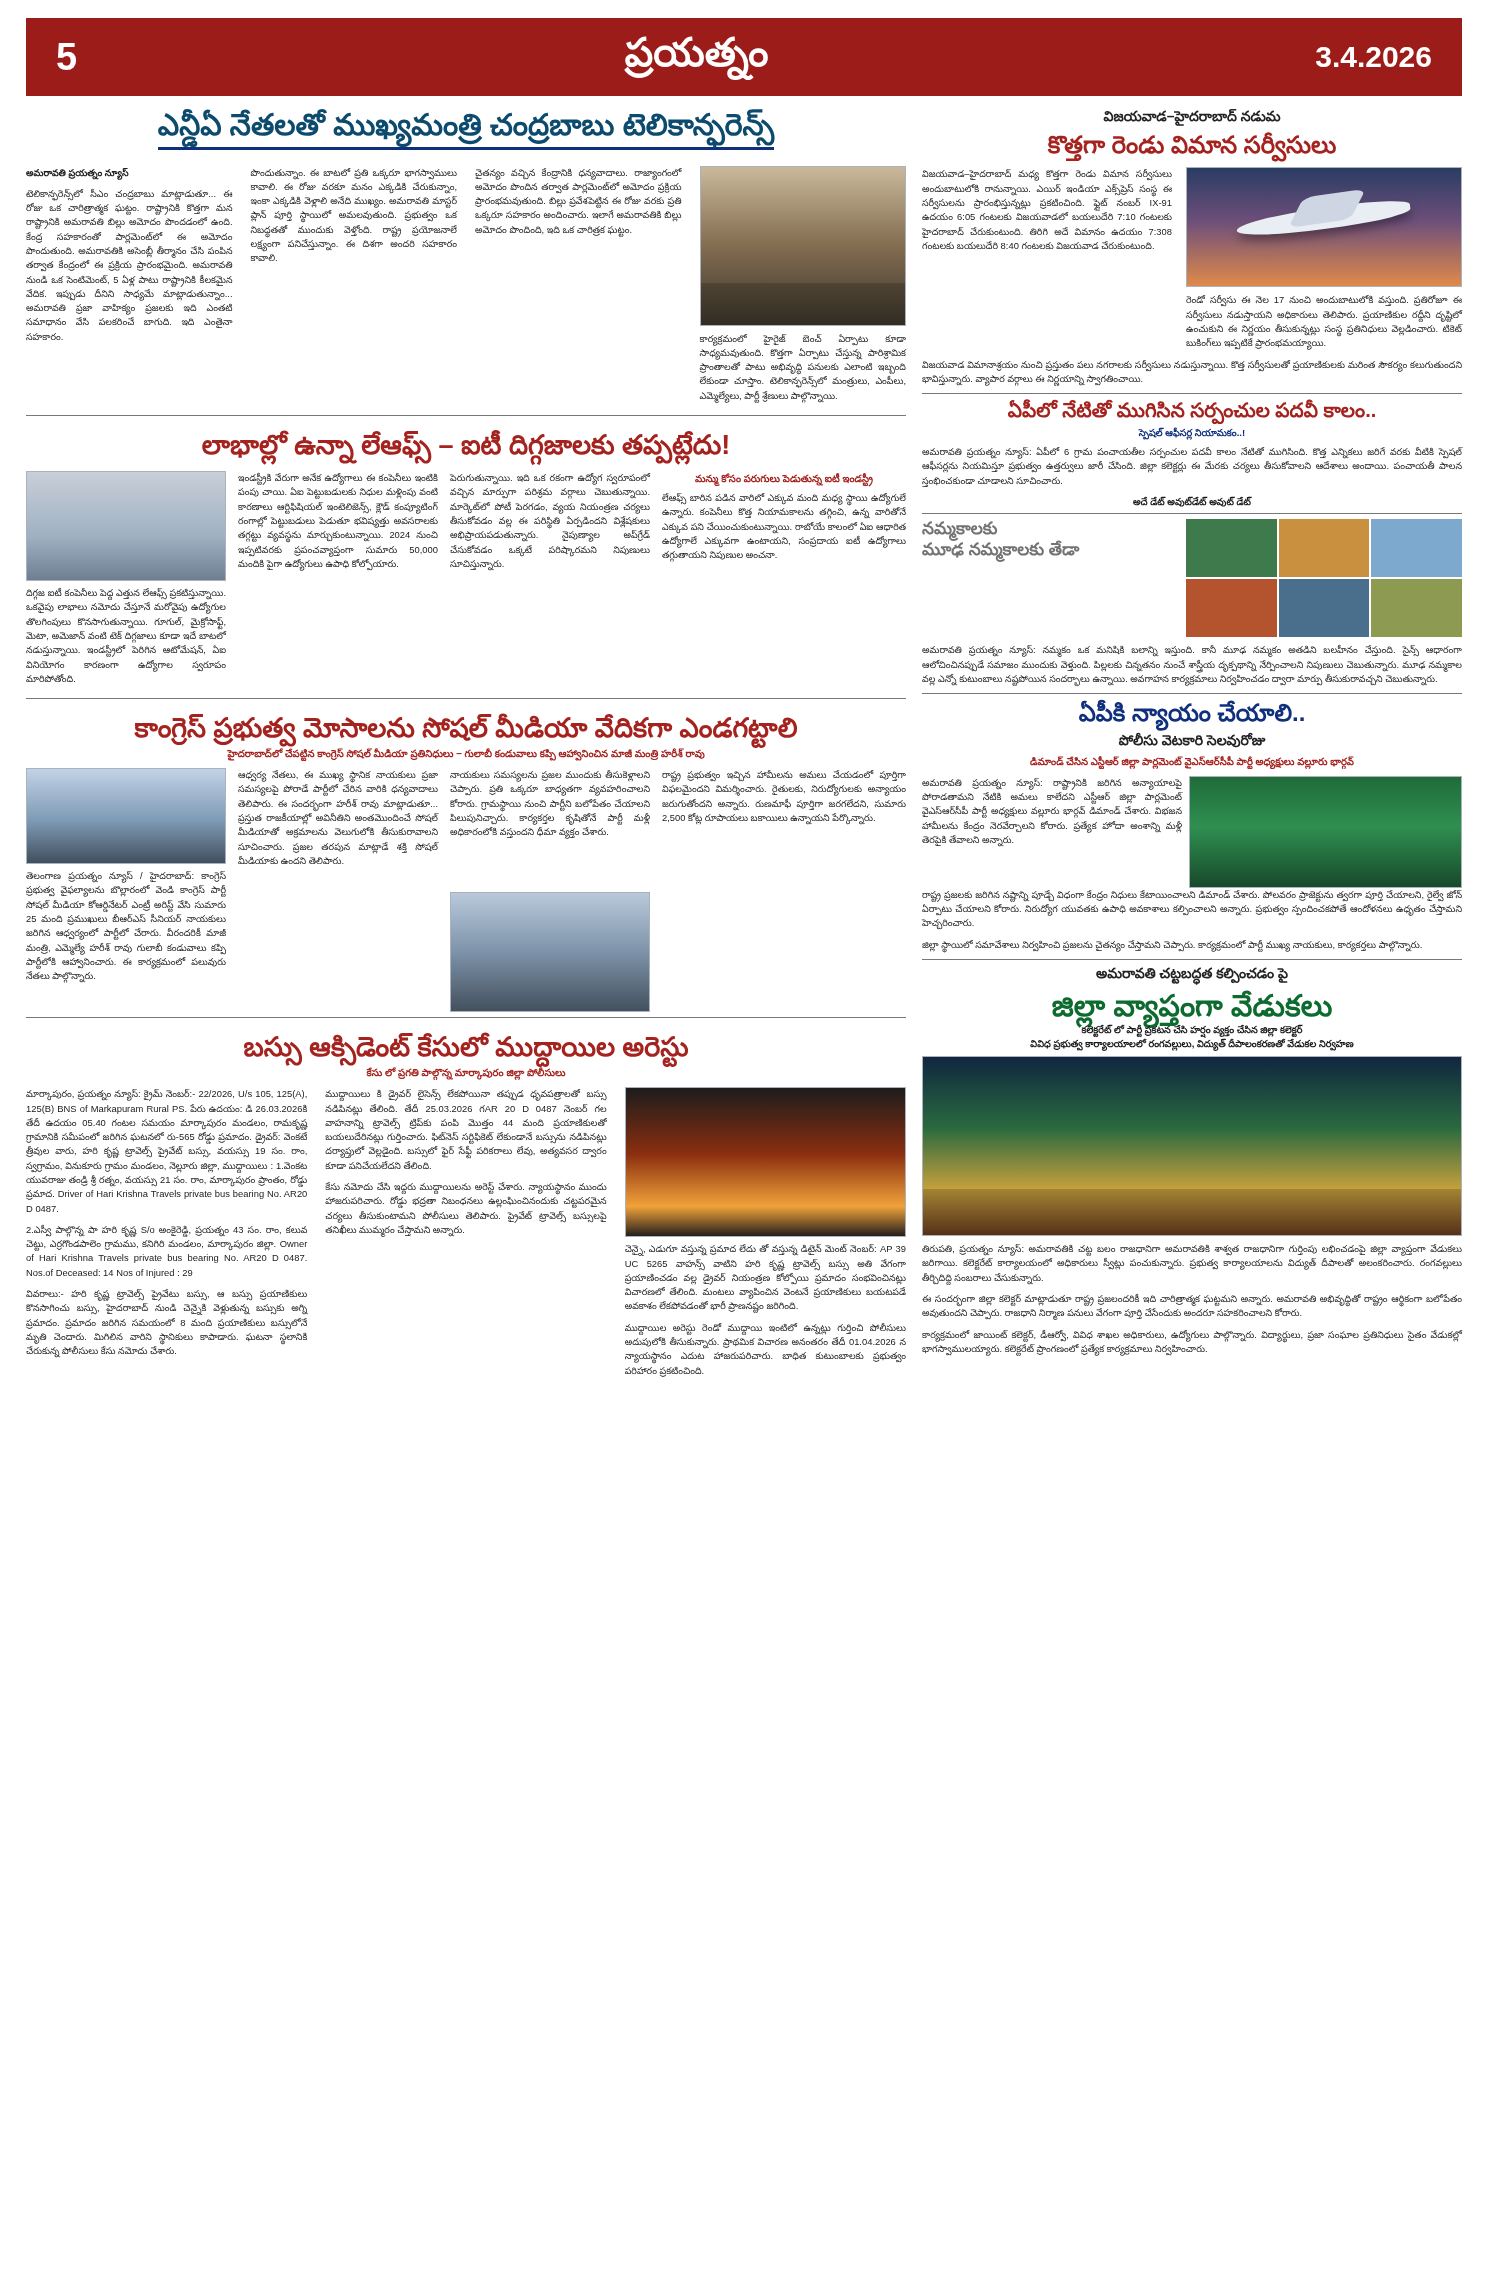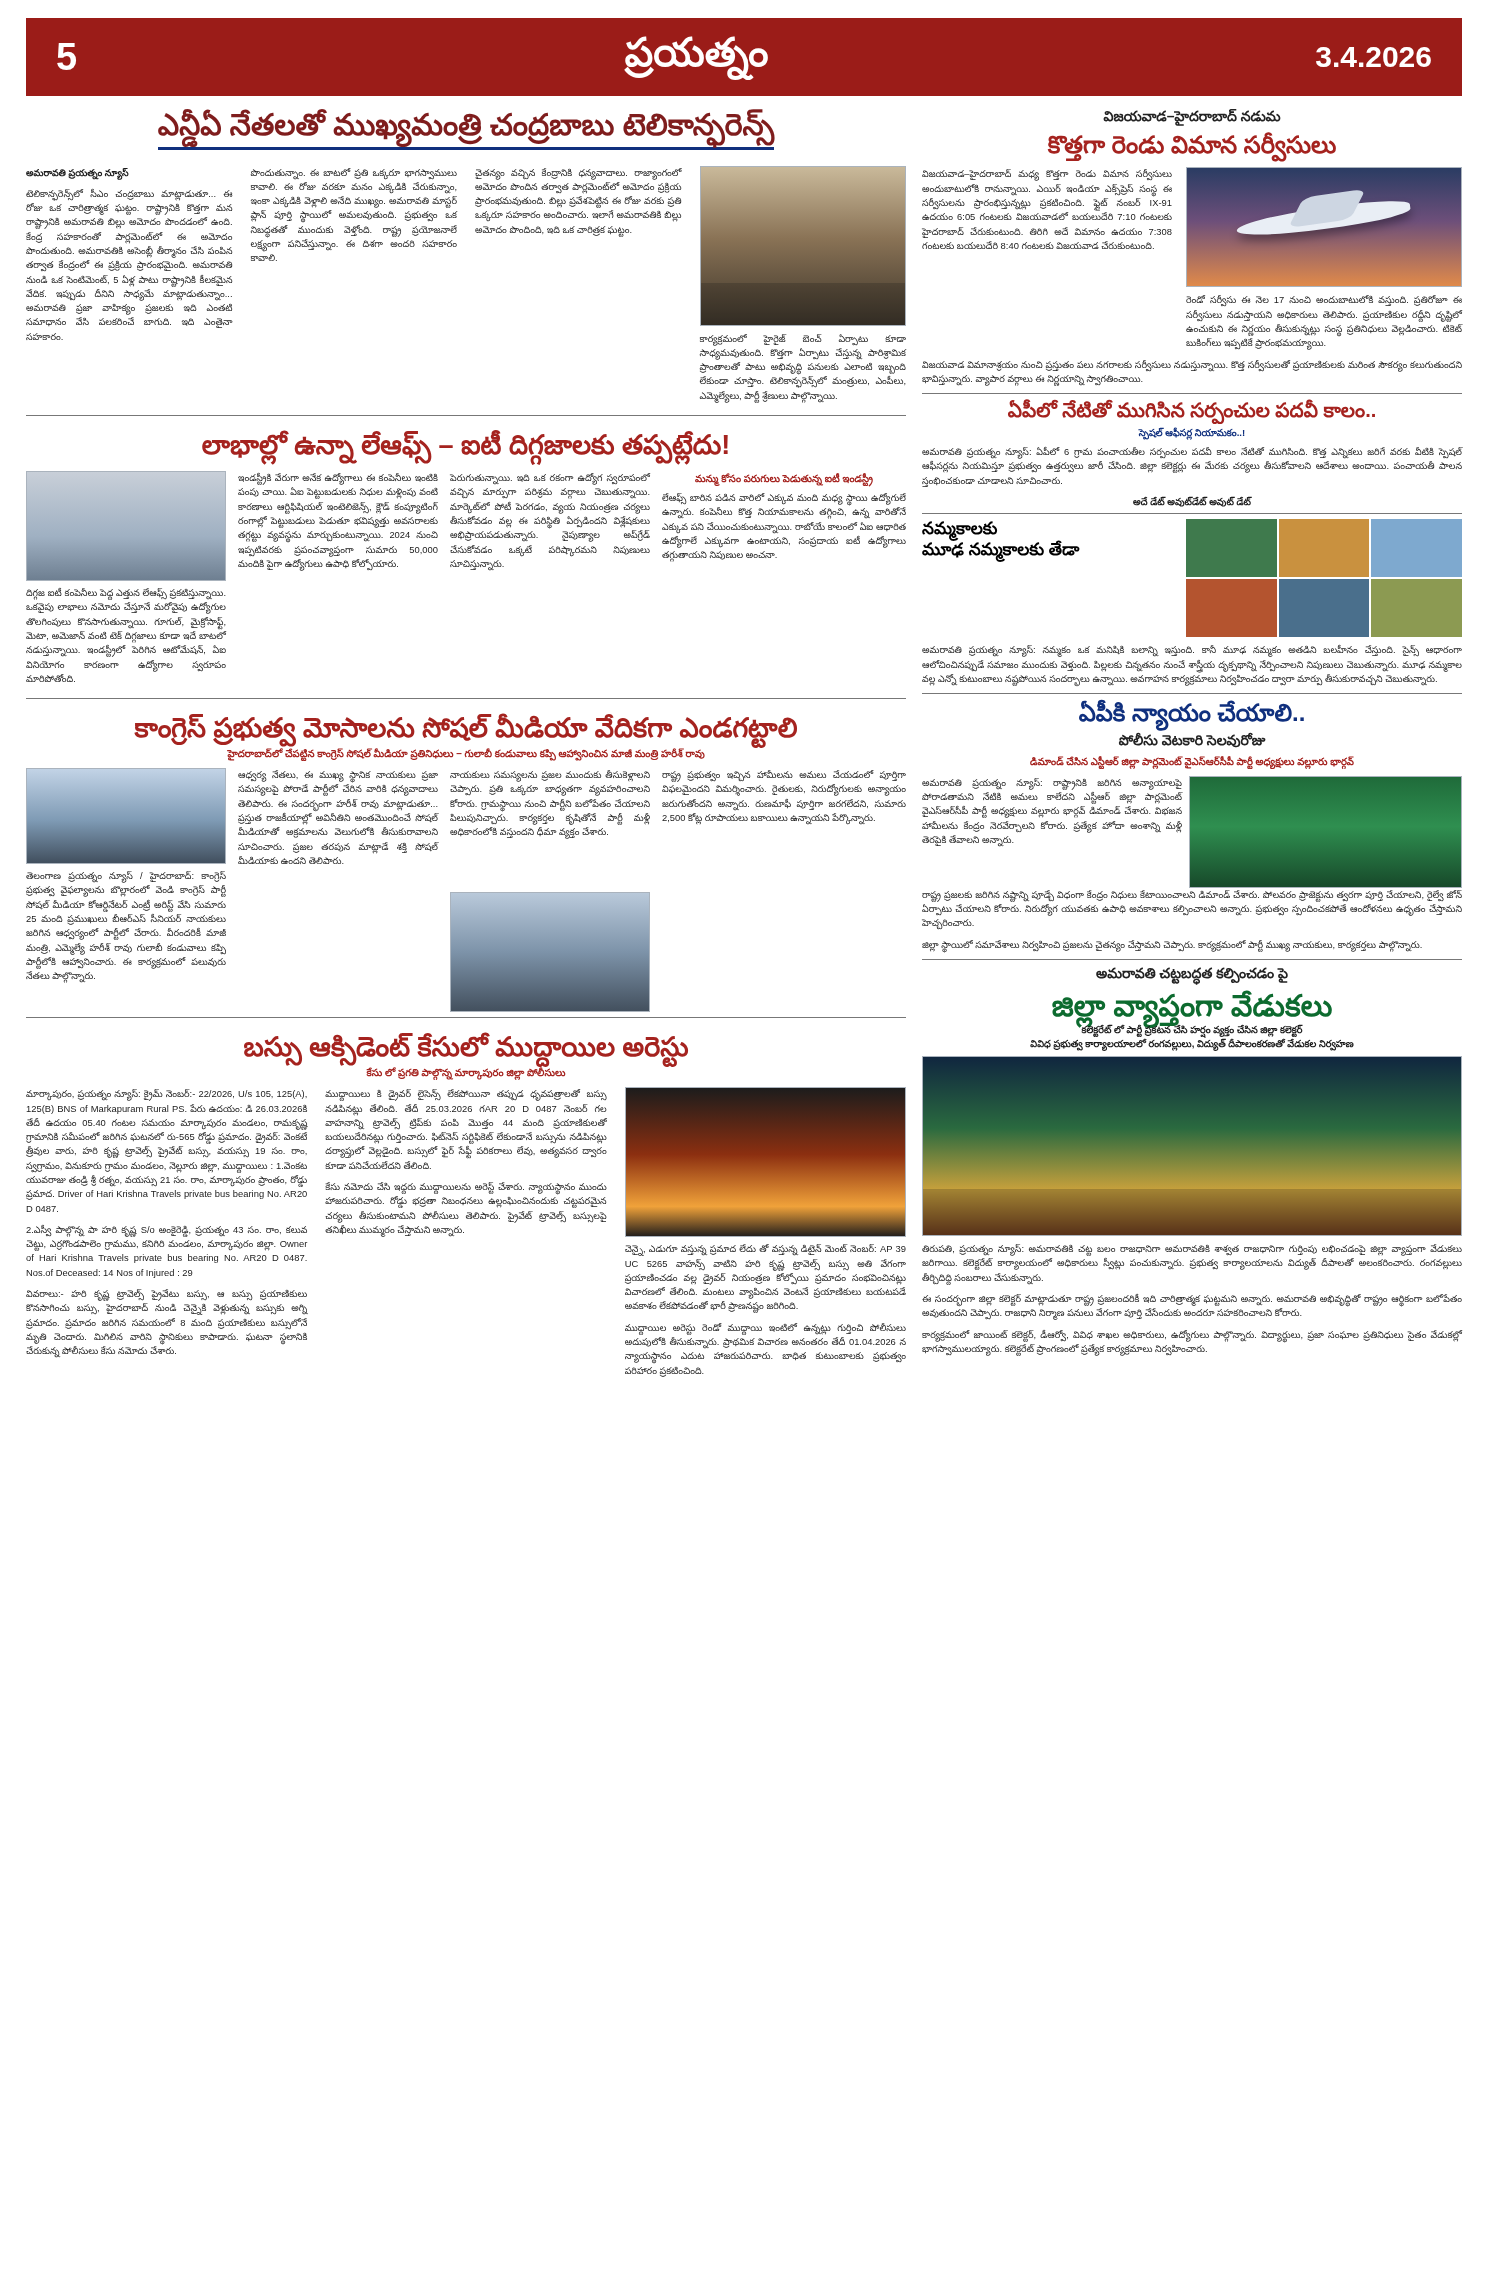--- a/index.html
+++ b/index.html
@@ -30,21 +30,21 @@
   .kicker { font-size: 14px; font-weight:bold; color:#222; text-align:center; margin-bottom:3px; }
   .subhead { font-size:10px; font-weight:bold; color:#a5231f; text-align:center; margin:4px 0 6px; }
   .thinrule { border-top: 1px solid #777; margin: 5px 0; }
 
   
   .top-wrap { display:flex; gap: 16px; margin-top: 12px; }
   .left-main { width: 880px; }
   .right-rail { width: 540px; }
 
   .headline-main {
-    font-size: 30px; font-weight: bold; color:#7f1d1d; text-align:center;
+    font-size: 30px; font-weight: bold; color:#0c4a6e; text-align:center;
     line-height:1.15; padding-bottom:6px;
   }
   .headline-main .u { border-bottom:3px solid #10307e; padding-bottom:4px; display:inline-block;}
 
   .cols3 { display:flex; gap: 18px; margin-top:8px; }
   .cols3 > div { flex:1; }
   .cols4 { display:flex; gap: 12px; }
 
   .photo {
     background: linear-gradient(160deg,#cfd6df,#9aa6b5);
@@ -71,21 +71,21 @@
     background:#e9eef5; border-radius: 50% 40% 40% 50%;
     box-shadow: 0 6px 10px rgba(0,0,0,.35);
     transform: rotate(-8deg);
   }
   .plane:before{
     content:""; position:absolute; left:35%; top:-60%; width:36%; height:130%;
     background:#cdd6e2; transform: skewX(-35deg); border-radius: 20%;
   }
 
   .head2 { font-size:27px; font-weight:bold; color:#a5231f; text-align:center; line-height:1.15; }
-  .head-sm { font-size:17px; font-weight:bold; color:#000000; text-align:center; line-height:1.2;}
+  .head-sm { font-size:17px; font-weight:bold; color:#737373; text-align:center; line-height:1.2;}
   .head-rr { font-size:24px; font-weight:bold; color:#a5231f; text-align:center; line-height:1.18;}
   .head-rb { font-size:24px; font-weight:bold; color:#10307e; text-align:center; line-height:1.18;}
   .boldline { font-size:9.6px; font-weight:bold; color:#1a1a1a; text-align:center; line-height:1.4;}
 
   .section { margin-top: 14px; }
   .flexrow { display:flex; gap:14px; }
 
   .collage { display:grid; grid-template-columns: repeat(3, 1fr); grid-template-rows: repeat(2, 1fr); gap:2px; }
   .collage div { background:#9fb0a0; }
   .collage div:nth-child(1){ background:#3f7a4d;}

